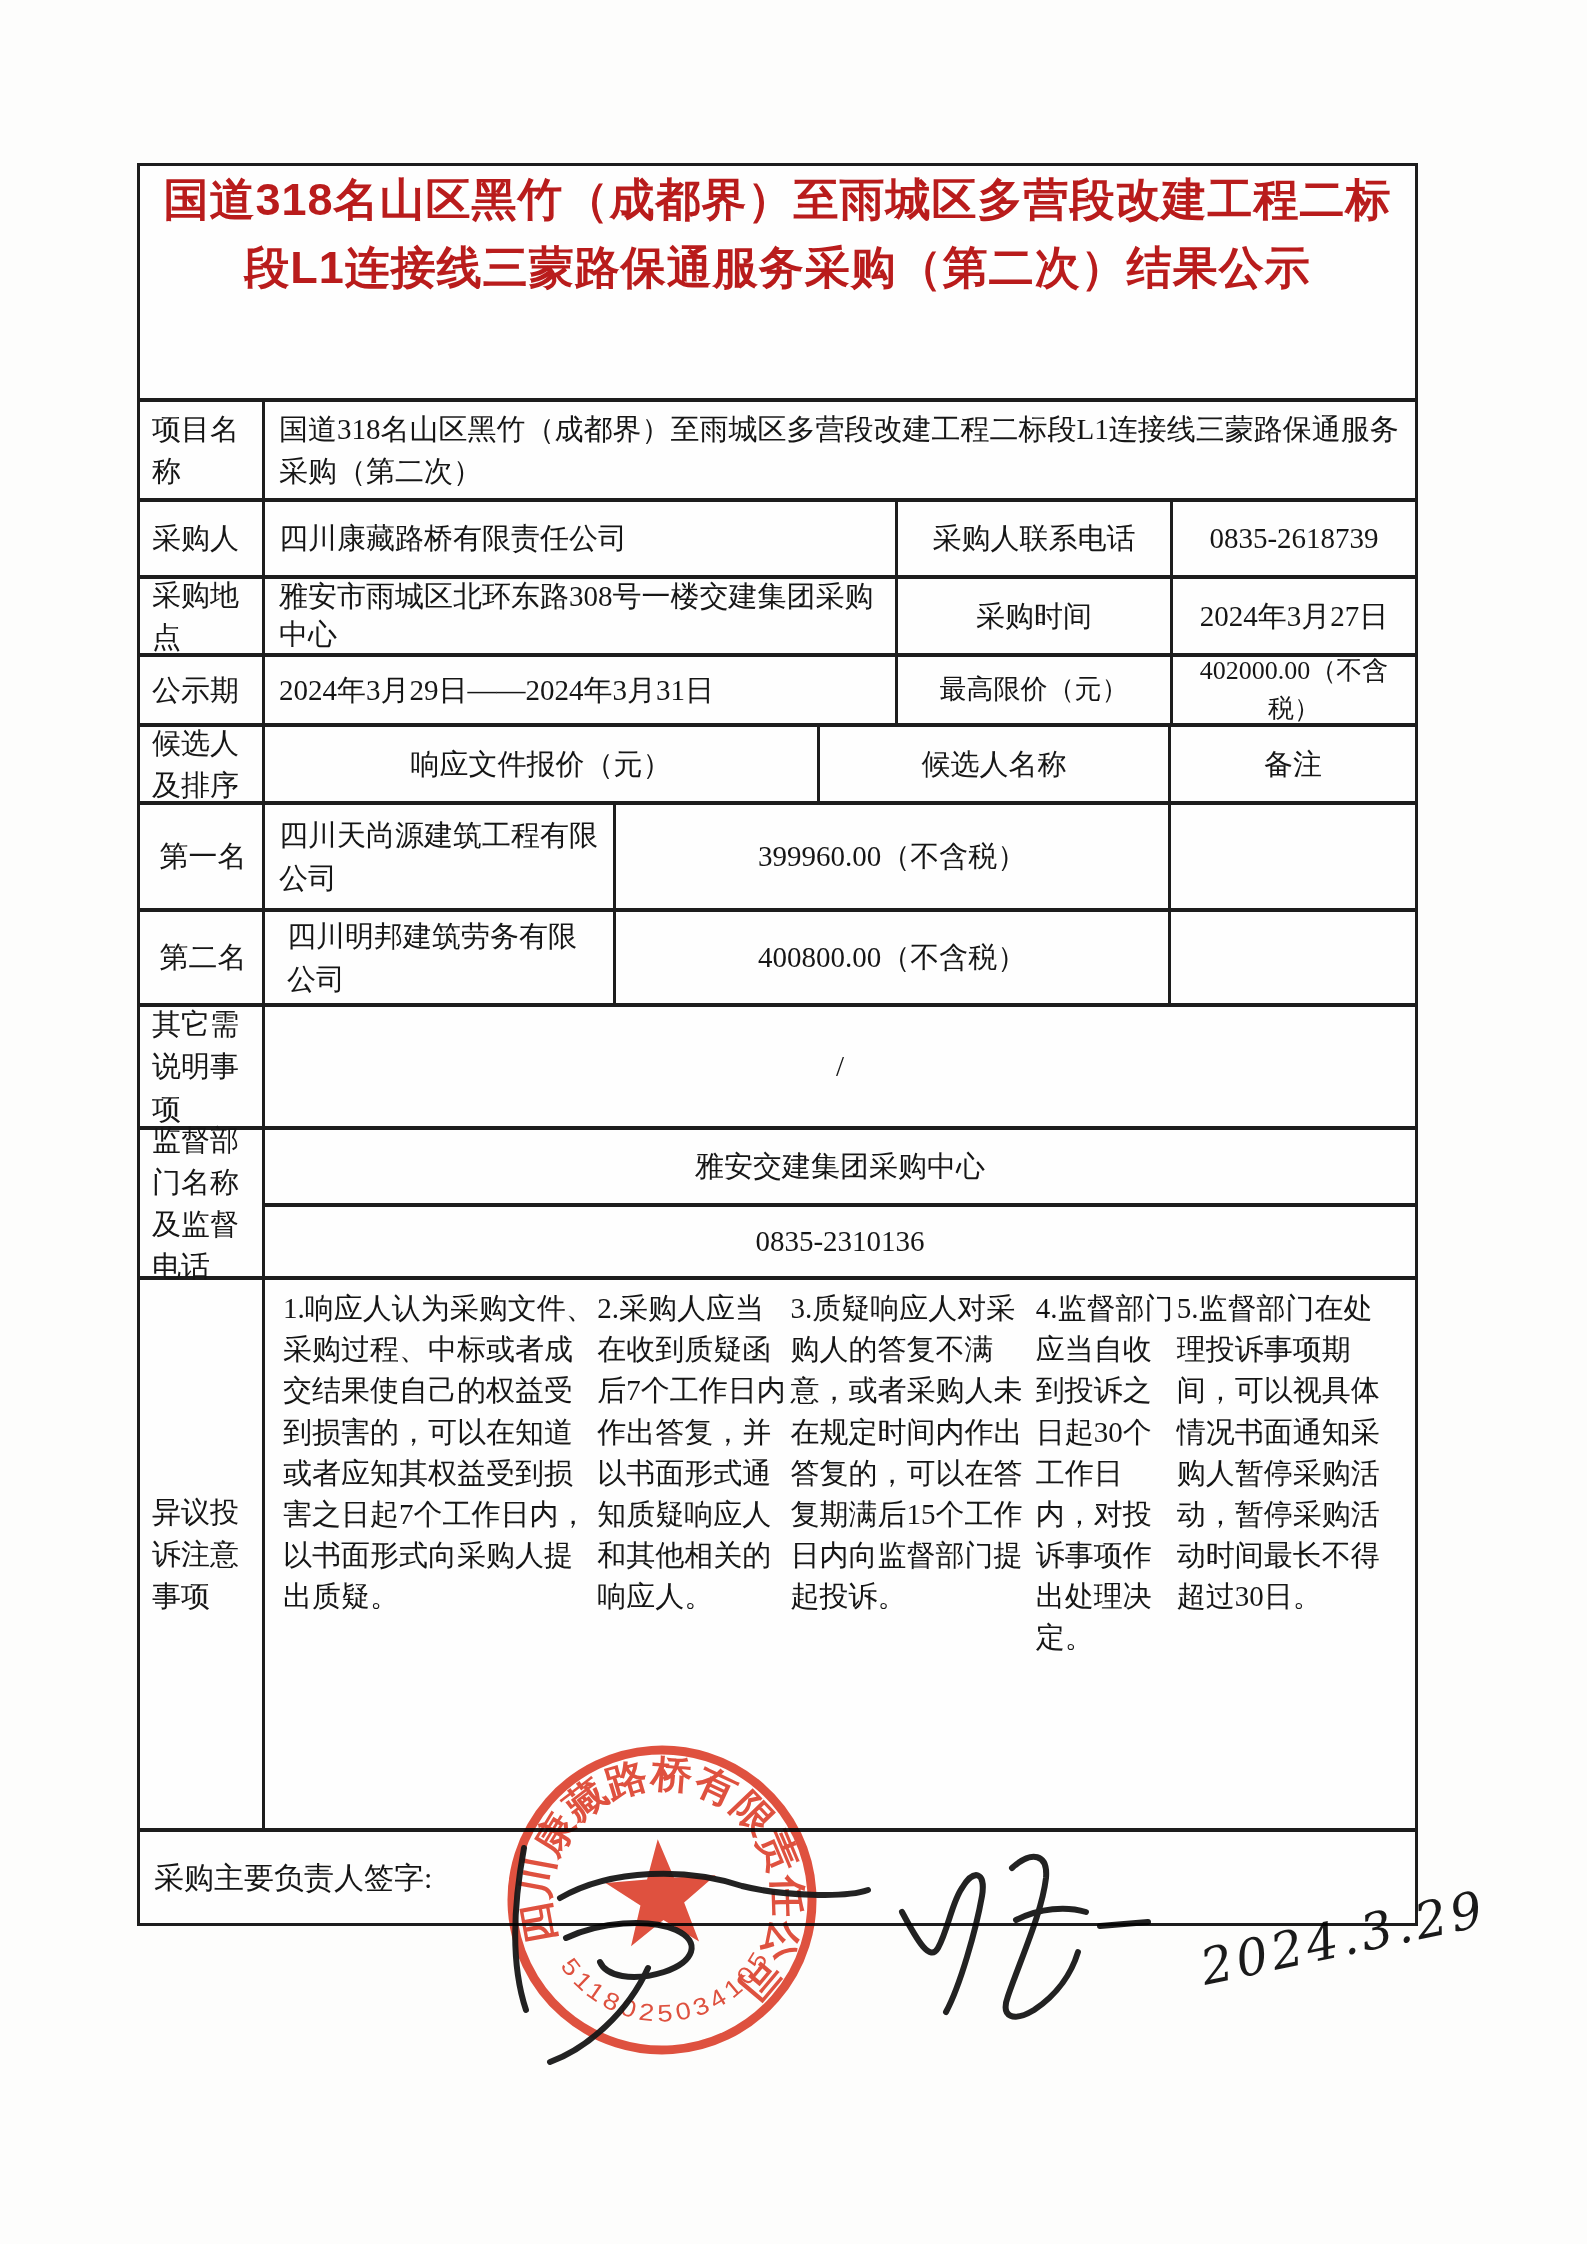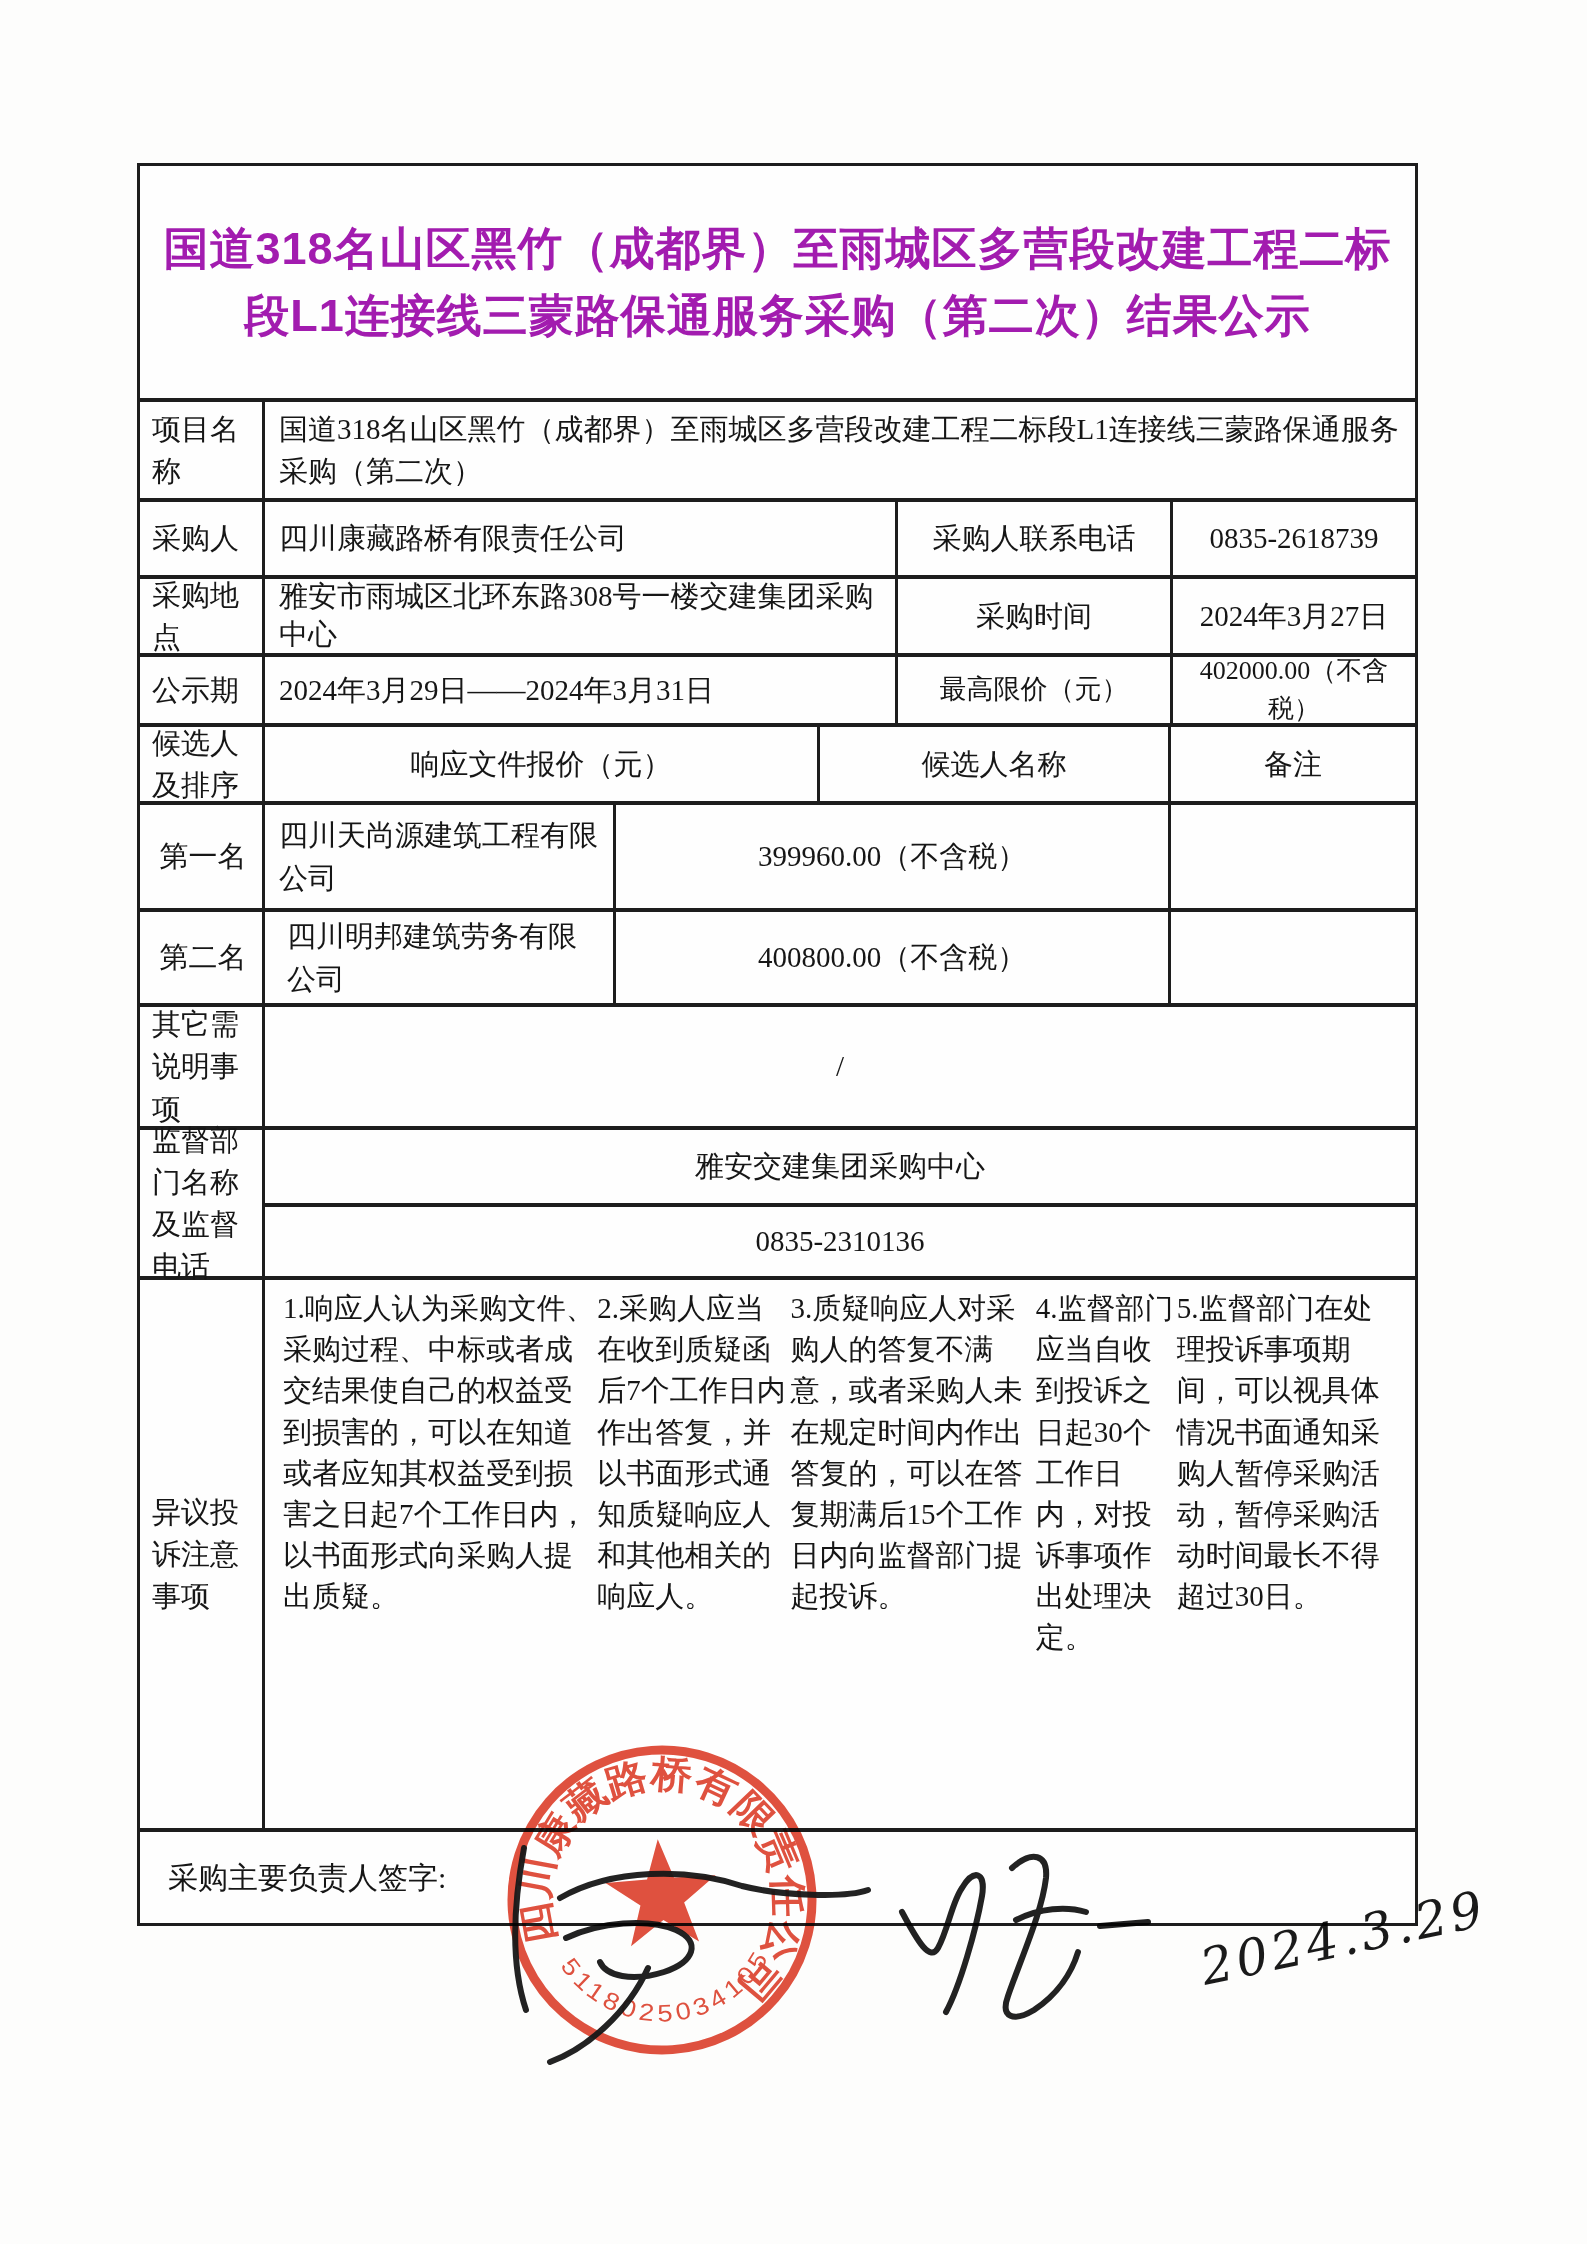--- a/index.html
+++ b/index.html
@@ -14,24 +14,24 @@
   .doc{
     position:absolute;left:137px;top:163px;width:1281px;
     border:3px solid #1d1d1d;
     background:#fefefe;
     box-sizing:border-box;
   }
   .doc *{box-sizing:border-box;}
   .row{display:flex;border-top:4px solid #1d1d1d;}
   .title-row{
     height:232px;border-top:none;
-    display:flex;flex-direction:column;justify-content:center;align-items:center;
+    display:flex;flex-direction:column;justify-content:flex-start;align-items:center;
     font-family:"Liberation Sans","DejaVu Sans",sans-serif;
     font-weight:700;font-size:45px;line-height:1.5;letter-spacing:1px;
-    text-align:center;color:#a21caf;
+    text-align:center;color:#b91c1c;
   }
   .cell{
     border-right:3px solid #1d1d1d;
     display:flex;align-items:center;
     font-size:29px;line-height:1.45;
     padding:4px 14px;
   }
   .cell.last{border-right:none;}
   .label{flex:0 0 125px;padding:4px 8px 4px 12px;}
   .grow{flex:1 1 auto;}
@@ -40,21 +40,21 @@
   .w-info-mid{flex:0 0 275px;}
   .w-cand-name{flex:0 0 351px;}
   .w-cand-price{flex:0 0 555px;}
   .sup-right{flex:1 1 auto;display:flex;flex-direction:column;}
   .sup-sub{flex:0 0 73px;display:flex;align-items:center;justify-content:center;font-size:29px;}
   .sup-sub + .sup-sub{border-top:4px solid #1d1d1d;flex:1 1 auto;}
   .objection-text{display:block;align-items:flex-start;padding:8px 18px;}
   .objection-text .wrap{display:flex;flex-direction:row;justify-content:center;height:100%;}
   .objection-text p{margin:0;font-size:29px;line-height:1.42;}
   .sig-row{height:95px;}
-  .sig-cell{border-right:none;padding-left:28px;font-size:30px;}
+  .sig-cell{border-right:none;padding-left:14px;font-size:30px;}
   .overlay{
     position:absolute;left:0;top:0;width:1587px;height:2244px;
     pointer-events:none;mix-blend-mode:multiply;
   }
 </style>
 </head>
 <body>
 
 <div class="doc">
 

